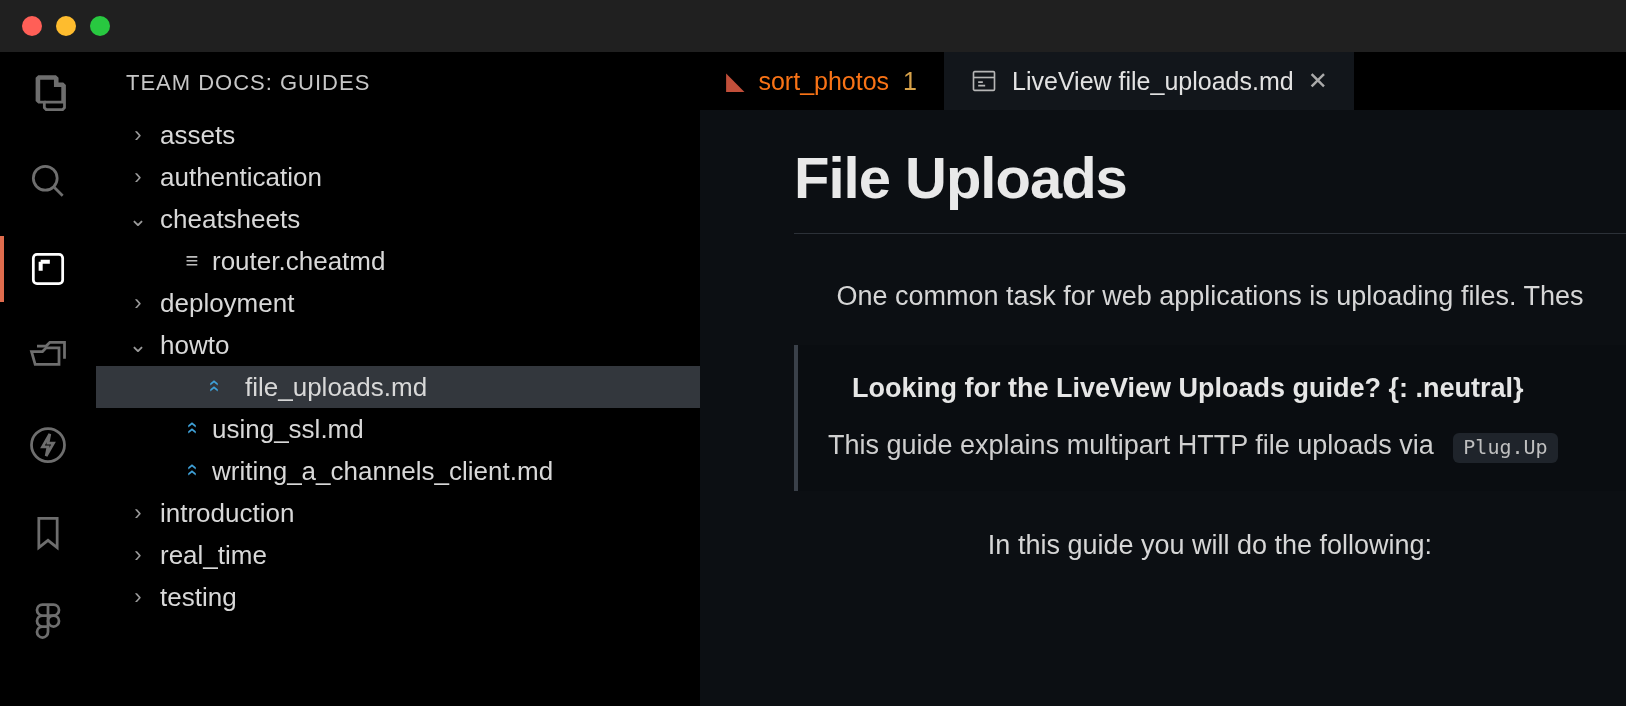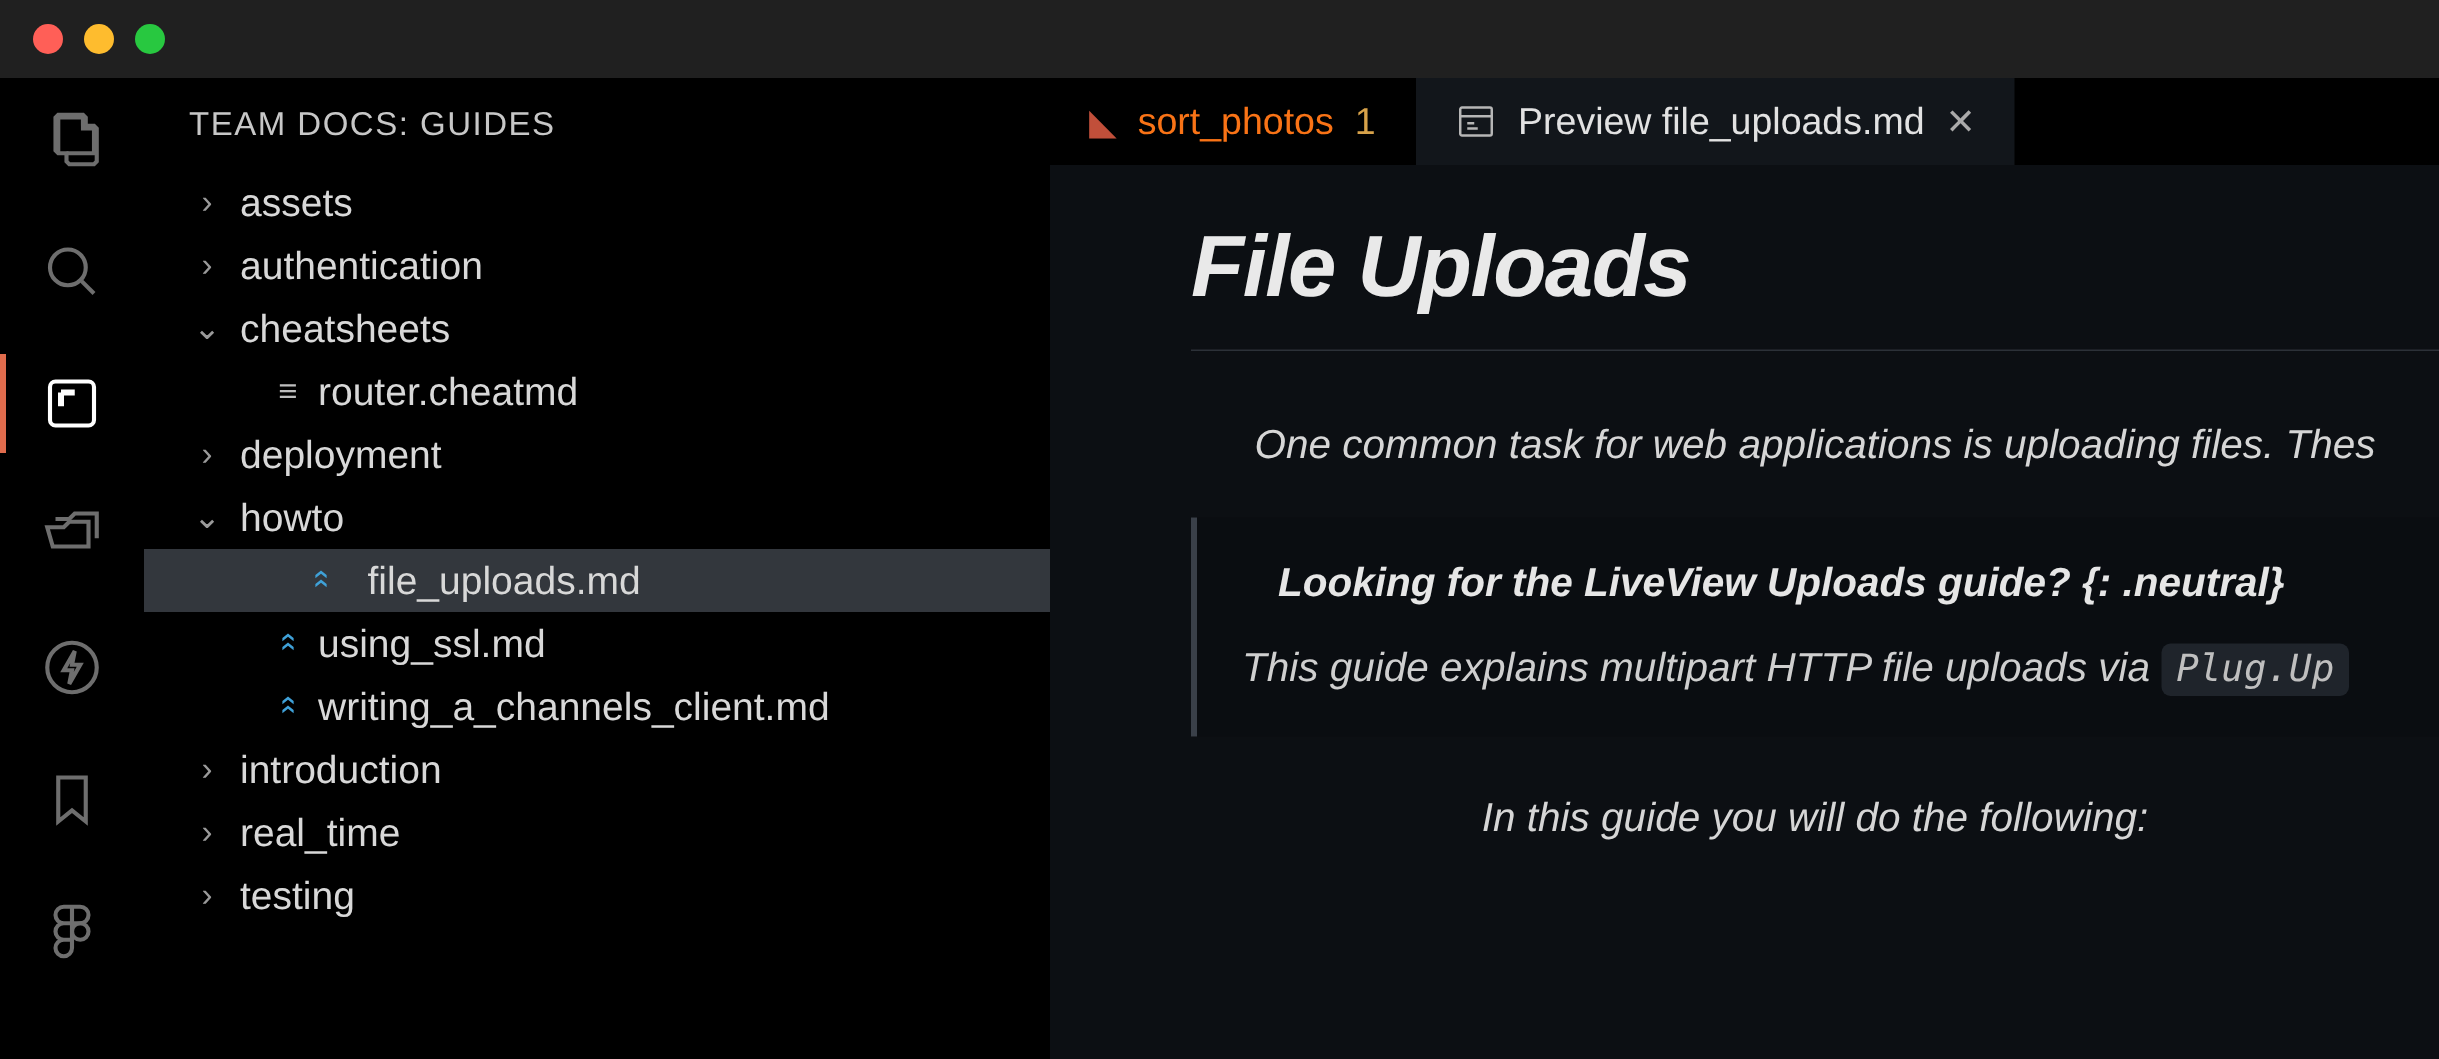--- a/index.html
+++ b/index.html
@@ -128,21 +128,20 @@
   .sort-icon { color:#c14f3a; font-size:24px; }
   .prev-icon { color:#b6b6b6; }
   .prev-icon svg { width:28px; height:28px; stroke:#b6b6b6; fill:none; stroke-width:1.4; }
 
   
   .preview {
     flex:1;
     overflow:hidden;
     padding: 34px 0 0 94px;
     color:#d6d6d6;
-    font-style:italic;
   }
   .preview h1 {
     font-size:58px;
     font-weight:800;
     color:#e9e9e9;
     letter-spacing:-1px;
     margin-bottom: 22px;
   }
   .preview hr {
     border:none;
@@ -177,21 +176,22 @@
     font-size:27px;
     color:#cfcfcf;
     white-space: nowrap;
   }
   code.inline {
     font-family: ui-monospace, Menlo, Consolas, monospace;
     background:#1f242b;
     color:#bfbfbf;
     padding:2px 10px 4px 10px;
     border-radius:6px;
-    font-size:25px;
+    font-size:20px;
+    margin-left:12px;
   }
 </style>
 </head>
 <body>
 
 <div class="titlebar">
   <div class="traffic red"></div>
   <div class="traffic yellow"></div>
   <div class="traffic green"></div>
 </div>
@@ -336,21 +336,21 @@
           <span class="tab-badge">1</span>
         </div>
         <div class="tab active">
           <span class="tab-icon prev-icon">
             <svg viewBox="0 0 24 24">
               <rect x="3" y="4" width="18" height="16" rx="1"></rect>
               <path d="M3 9h18"></path>
               <path d="M7 13h4M7 16h6"></path>
             </svg>
           </span>
-          <span class="tab-label">Preview file_uploads.md</span>
+          <span class="tab-label">LiveView file_uploads.md</span>
           <span class="close">✕</span>
         </div>
       </div>
     <div class="preview">
       <h1>File Uploads</h1>
       <hr>
       <p>One common task for web applications is uploading files. Thes</p>
       <div class="callout">
         <div class="callout-title">Looking for the LiveView Uploads guide? {: .neutral}</div>
         <div class="callout-body">

